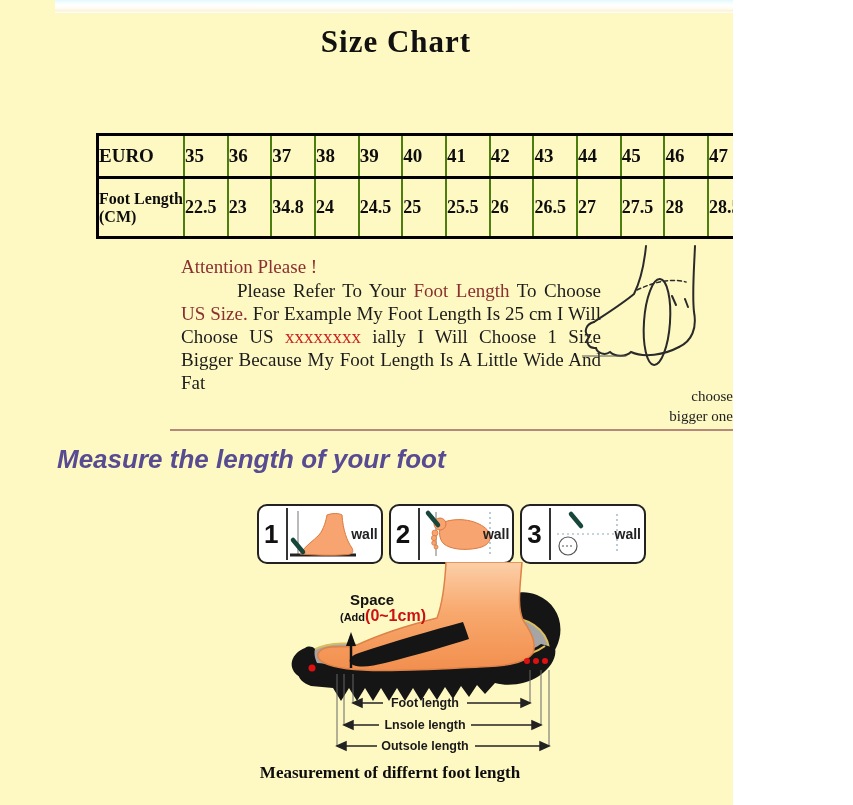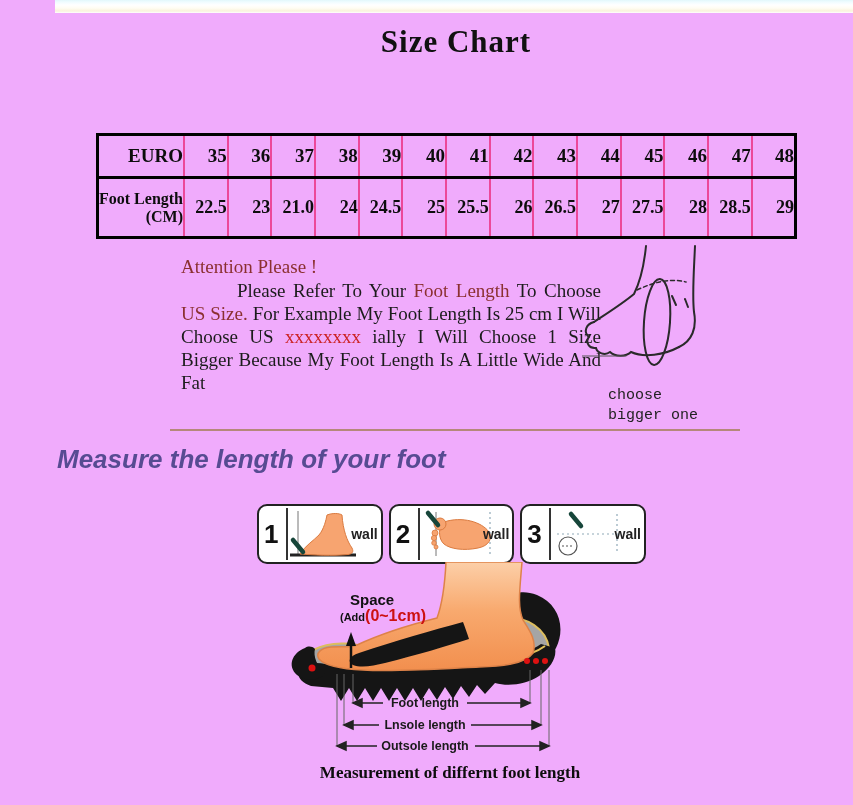--- a/index.html
+++ b/index.html
@@ -1,48 +1,48 @@
 <!DOCTYPE html>
 <html><head>
 <meta charset="utf-8">
 <style>
   html,body{margin:0;padding:0;background:#ffffff;}
-  #page{position:relative;width:853px;height:805px;background:#f0abfc;overflow:hidden;
+  #page{position:relative;width:733px;height:805px;background:#fef9c3;overflow:hidden;
         font-family:"Liberation Serif",serif;color:#1c1c1c;}
 
   
   .top-strip{position:absolute;left:55px;right:0;top:0;height:13px;
     background:linear-gradient(180deg,#e2f7fb 0,#f0fcff 2px,#ffffff 5px,#fffdf3 8px,#faf3dc 11px,#ffffff 13px);}
 
   .page-title{position:absolute;top:24px;left:59px;right:0;text-align:center;
     font-size:31px;font-weight:bold;letter-spacing:1px;color:#111;}
   .subtitle{position:absolute;top:80px;left:50px;right:0;text-align:center;
     font-size:21px;font-weight:bold;color:#161616;}
   .subtitle .hl{font-weight:bold;}
 
   
   .table-wrap{position:absolute;left:96px;top:133px;width:701px;}
   table.size{border-collapse:collapse;width:100%;table-layout:fixed;border:3px solid #000;}
-  table.size th,table.size td{border:2px solid #ec4899;text-align:right;vertical-align:middle;
+  table.size th,table.size td{border:2px solid #4d7c0f;text-align:left;vertical-align:middle;
     font-weight:bold;padding:0;color:#0d0d0d;}
   table.size tr:first-child th,table.size tr:first-child td{height:40px;font-size:19px;border-bottom:3px solid #000;}
   table.size tr:last-child th,table.size tr:last-child td{height:57px;font-size:18px;}
   table.size th:first-child{width:84px;font-size:17px;line-height:1.08;}
   table.size tr:last-child th:first-child{font-size:16px;}
 
   
   .attention{position:absolute;left:181px;top:255px;width:420px;font-size:19px;line-height:23px;}
   .attention-heading{margin:0 0 1px 0;font-weight:normal;font-size:19px;}
   .attention-paragraph{margin:0;text-align:justify;text-indent:56px;}
 
   
   .foot-sketch{position:absolute;left:582px;top:242px;width:142px;height:142px;}
 
-  .bigger-note{position:absolute;left:608px;top:386px;width:125px;text-align:left;
-    font-size:15px;line-height:20px;color:#222;font-family:Liberation Mono, monospace;}
+  .bigger-note{position:absolute;left:608px;top:386px;width:125px;text-align:right;
+    font-size:15px;line-height:20px;color:#222;}
 
   .divider{position:absolute;left:170px;top:429px;width:570px;height:2px;background:#b5887a;}
 
   .measure-heading{position:absolute;top:444px;left:57px;right:16px;
     font-family:"Liberation Sans",sans-serif;font-style:italic;font-weight:bold;
     font-size:26px;letter-spacing:0;}
 
   
   .steps-row{position:absolute;left:257px;top:504px;width:389px;height:60px;display:flex;gap:6px;}
   .step-panel{position:relative;flex:1;border:2px solid #222;border-radius:10px;background:#fff;}
@@ -93,21 +93,21 @@
             <th>44</th>
             <th>45</th>
             <th>46</th>
             <th>47</th>
             <th>48</th>
           </tr>
           <tr>
             <th>Foot Length (CM)</th>
             <td>22.5</td>
             <td>23</td>
-            <td>21.0</td>
+            <td>34.8</td>
             <td>24</td>
             <td>24.5</td>
             <td>25</td>
             <td>25.5</td>
             <td>26</td>
             <td>26.5</td>
             <td>27</td>
             <td>27.5</td>
             <td>28</td>
             <td>28.5</td>

